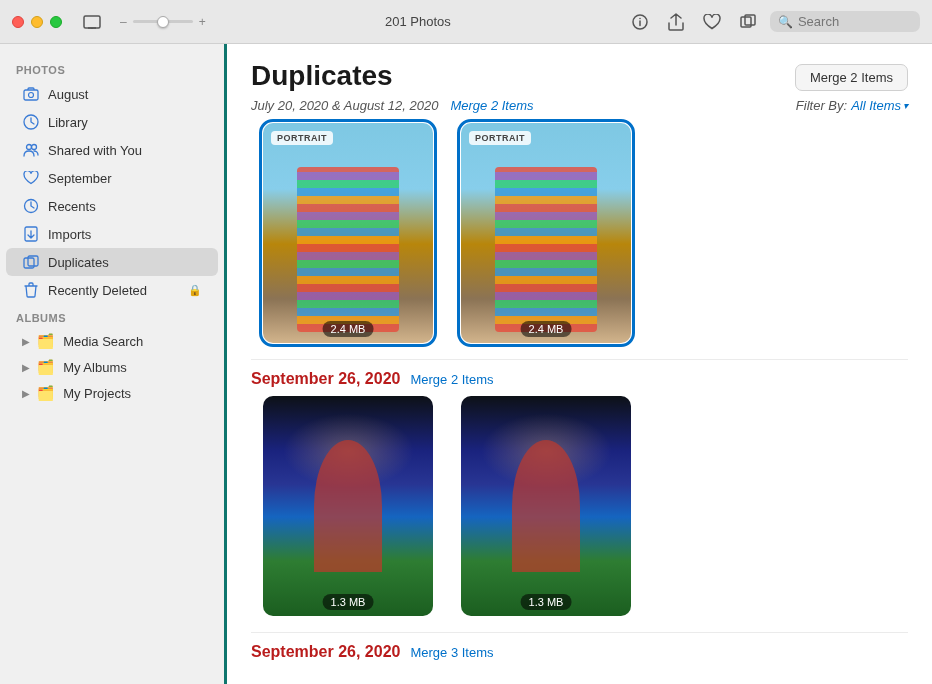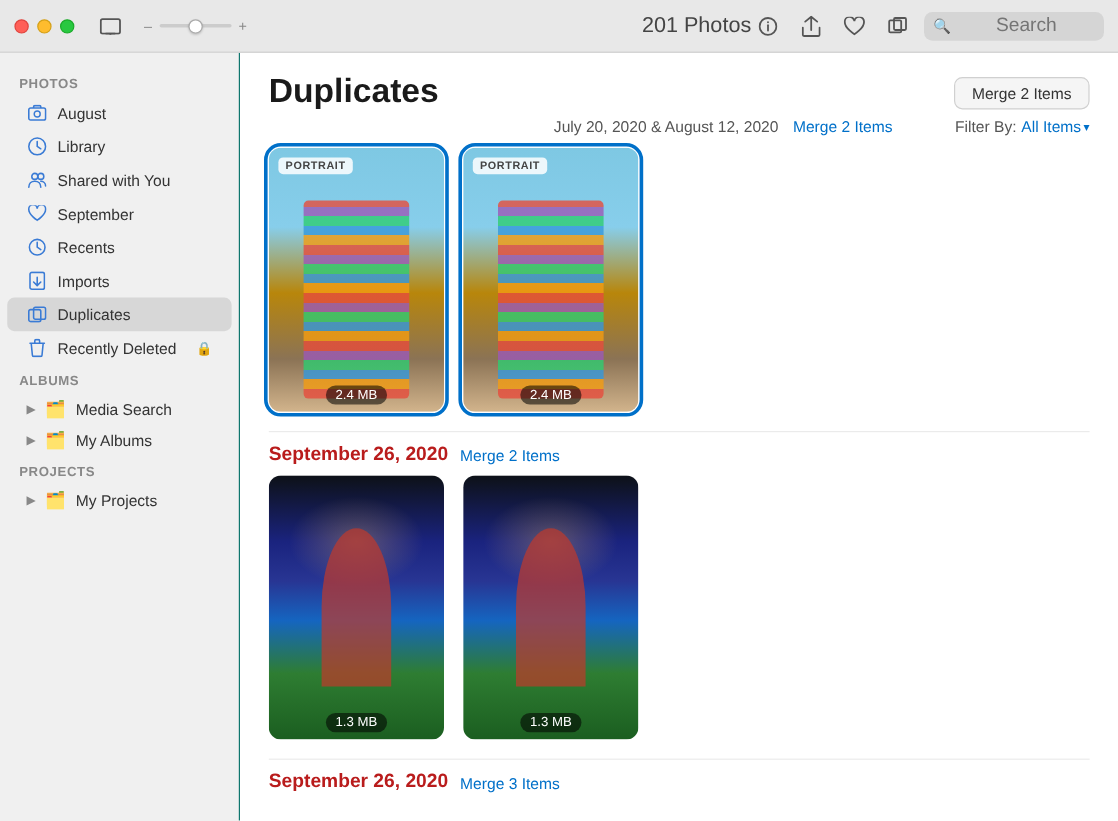--- a/index.html
+++ b/index.html
@@ -72,22 +72,22 @@
       background: white;
       border-radius: 50%;
       border: 1px solid #aaa;
       position: absolute;
       top: -4.5px;
       left: 40%;
       box-shadow: 0 1px 2px rgba(0,0,0,0.2);
     }
     .titlebar-center {
       flex: 1;
-      text-align: right;
-      font-size: 18px;
+      text-align: center;
+      font-size: 13px;
       color: #444;
     }
     .titlebar-right {
       display: flex;
       align-items: center;
       gap: 8px;
     }
     .titlebar-action-btn {
       width: 28px;
       height: 28px;
@@ -104,40 +104,39 @@
       align-items: center;
       background: rgba(0,0,0,0.08);
       border-radius: 7px;
       padding: 3px 8px;
       gap: 5px;
       width: 150px;
     }
     .search-box input {
       border: none;
       background: transparent;
-      font-size: 16px;
+      font-size: 13px;
       color: #333;
       outline: none;
       width: 100%;
-      margin-left: 32px;
     }
     .search-icon-svg { color: #888; font-size: 12px; }
 
     
     .main-layout {
       display: flex;
       flex: 1;
       overflow: hidden;
     }
 
     
     .sidebar {
-      width: 200px;
+      width: 227px;
       background: #f0f0f0;
-      border-right: 1px solid #0f766e;
+      border-right: 3px solid #0f766e;
       padding: 12px 0;
       overflow-y: auto;
       flex-shrink: 0;
     }
     .sidebar-section-label {
       font-size: 11px;
       font-weight: 600;
       color: #888;
       text-transform: uppercase;
       padding: 8px 16px 4px;
@@ -214,21 +213,22 @@
       color: #333;
       font-weight: 400;
       white-space: nowrap;
       align-self: flex-start;
       margin-top: 4px;
     }
     .date-merge-row {
       display: flex;
       align-items: center;
       gap: 24px;
-      justify-content: flex-end;
+      justify-content: space-between;
+      font-style: italic;
     }
     .date-info {
       display: flex;
       align-items: center;
       gap: 12px;
     }
     .date-text {
       font-size: 13px;
       color: #555;
       font-weight: 400;
@@ -277,27 +277,28 @@
       color: #0070c9;
       cursor: pointer;
       font-weight: 500;
     }
     .photo-grid {
       display: flex;
       gap: 16px;
       flex-wrap: wrap;
     }
     .photo-card {
-      width: 146px;
+      width: 170px;
       height: 220px;
       border-radius: 10px;
       overflow: hidden;
       position: relative;
       cursor: pointer;
       flex-shrink: 0;
+      margin-left: 12px;
     }
     .photo-card.selected {
       outline: 3px solid #0070c9;
       outline-offset: 1px;
     }
     .photo-badge {
       position: absolute;
       top: 8px;
       left: 8px;
       background: rgba(255,255,255,0.85);
@@ -541,21 +542,20 @@
       <span style="font-size:14px;">🗂️</span>
       <span>Media Search</span>
     </div>
 
     <div class="sidebar-expandable">
       <span class="chevron-icon">▶</span>
       <span style="font-size:14px;">🗂️</span>
       <span>My Albums</span>
     </div>
 
-    <div class="sidebar-section-label">Projects</div>
 
     <div class="sidebar-expandable">
       <span class="chevron-icon">▶</span>
       <span style="font-size:14px;">🗂️</span>
       <span>My Projects</span>
     </div>
   </div>
 
   <div class="content">
     <div class="content-header">

